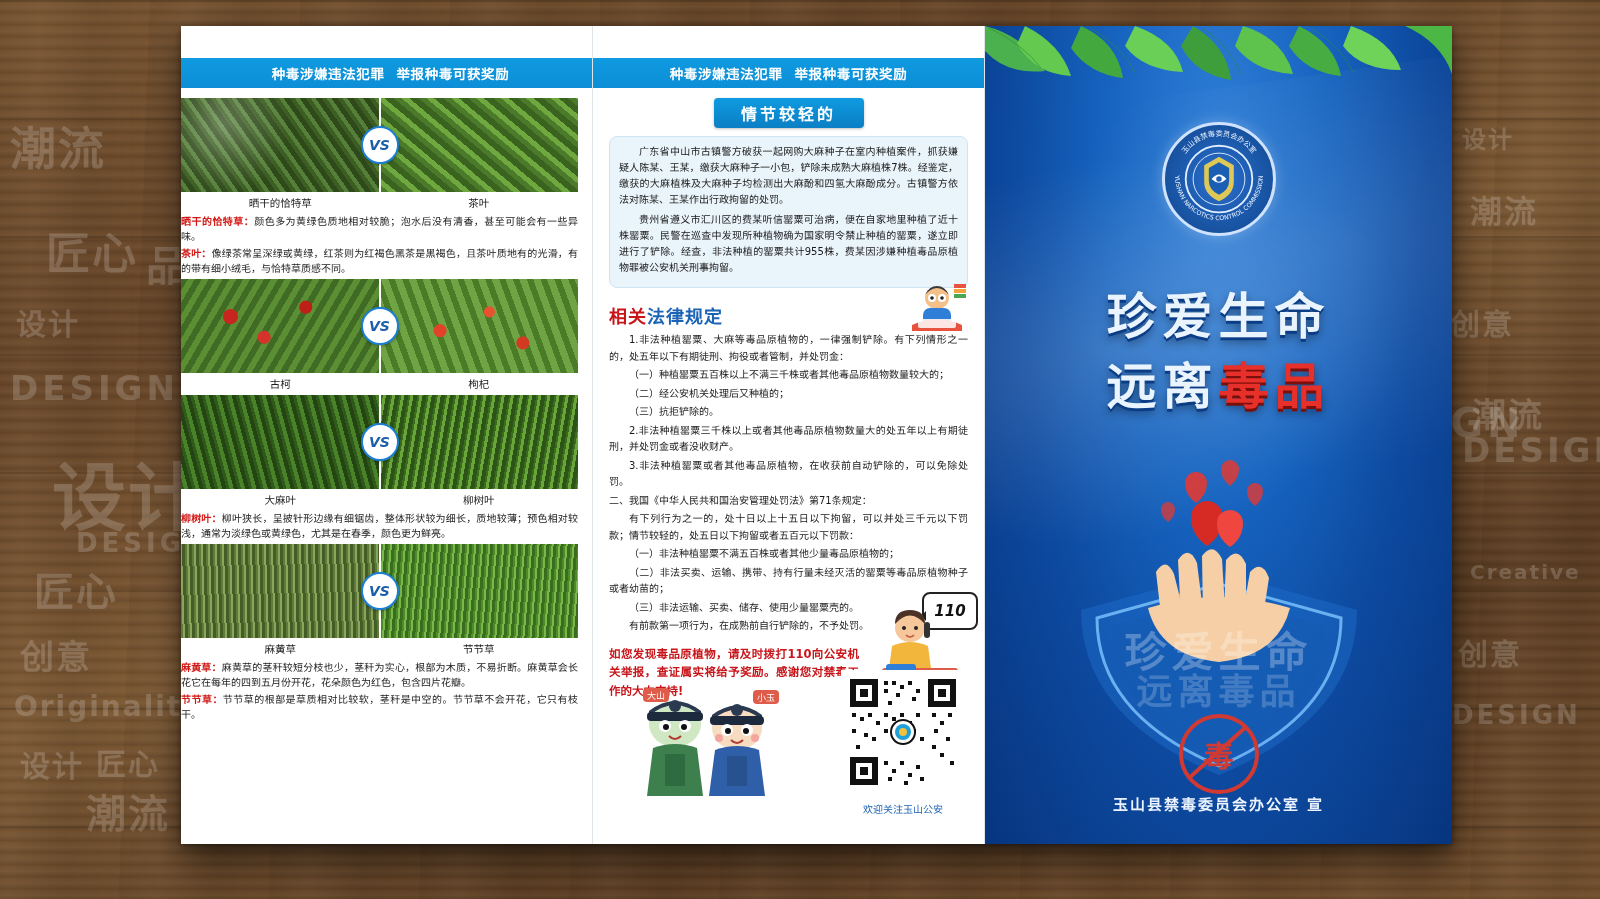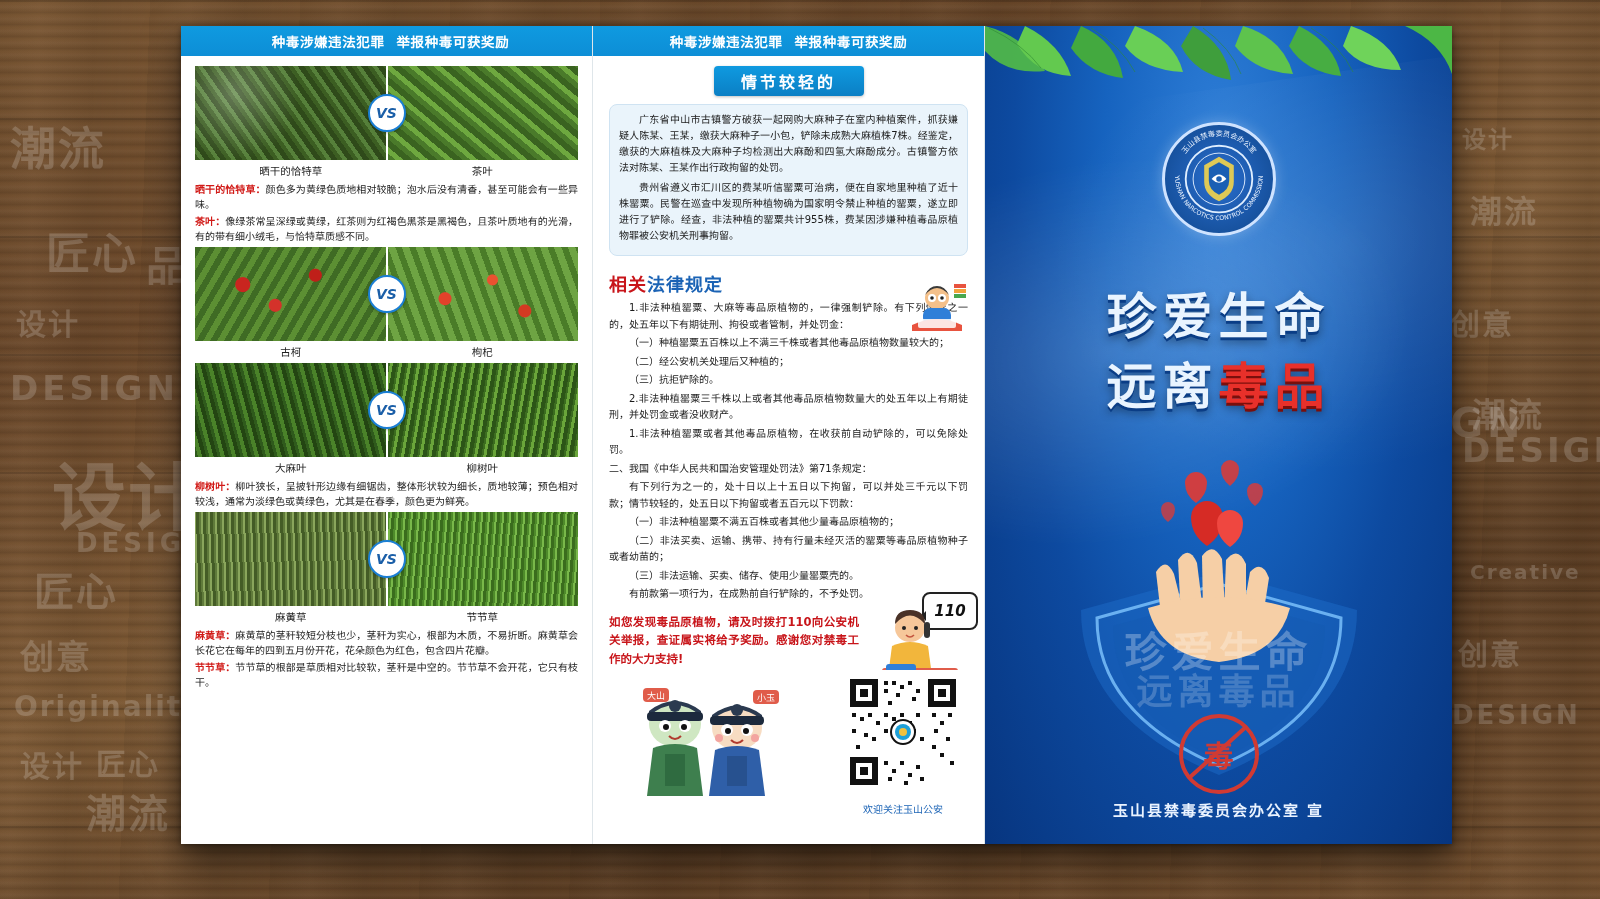--- a/index.html
+++ b/index.html
@@ -40,25 +40,25 @@
   }
   .panel{position:relative;height:100%;box-sizing:border-box;}
   .panel-left{width:412px;border-right:1px solid #dfe6ea;}
   .panel-mid{width:392px;border-right:1px solid #dfe6ea;}
   .panel-right{width:467px;overflow:hidden;}
 
   
   .topbar{
     height:30px;background:linear-gradient(180deg,#0f9ae0,#0d8ed6);
     color:#fff;display:flex;align-items:center;justify-content:center;
-    font-size:13.5px;font-weight:700;letter-spacing:.6px;
+    font-size:13.5px;font-weight:700;letter-spacing:.6px;margin-top:32px;
   }
   .topbar span{margin:0 6px;}
   .panel-left .topbar{padding-left:8px;}
-  .panel-body{padding:10px 14px 0 14px;}
+  .panel-body{padding:10px 14px 0 0;}
 
   
   .cmp{margin-bottom:3px;}
   .cmp-imgs{position:relative;height:94px;display:flex;gap:2px;}
   .cmp-imgs .half{flex:1;position:relative;overflow:hidden;}
   .vs{
     position:absolute;left:50%;top:50%;transform:translate(-50%,-50%);
     width:34px;height:34px;border-radius:50%;background:#fff;
     border:2px solid #1b7fd4;color:#1b5fa8;
     font-size:14px;font-weight:700;font-style:italic;
@@ -213,21 +213,21 @@
     position:absolute;left:50%;transform:translateX(-50%);top:688px;
     width:72px;height:72px;border-radius:50%;
     border:4px solid #d03a33;display:flex;align-items:center;justify-content:center;
     color:#d03a33;font-size:30px;font-weight:700;
   }
   .nodrug:after{
     content:"";position:absolute;left:-4px;top:32px;width:78px;height:4px;
     background:#d03a33;transform:rotate(-42deg);
   }
   .cover-foot{
-    position:absolute;left:0;right:0;bottom:24px;text-align:center;
+    position:absolute;left:0;right:0;bottom:30px;text-align:center;
     color:#eaf3ff;font-size:15px;font-weight:700;letter-spacing:2px;
   }
 </style>
 </head>
 <body>
 
 <div class="desk"></div>
 
 <div class="wm" style="left:10px;top:112px;font-size:46px;">潮流</div>
 <div class="wm" style="left:46px;top:218px;font-size:44px;">匠心</div>
@@ -372,21 +372,21 @@
           <rect x="50" y="16" width="12" height="4" fill="#49a84f"></rect>
         </svg>
       </div>
 
       <div class="lawtext">
         <p class="ind1">1.非法种植罂粟、大麻等毒品原植物的，一律强制铲除。有下列情形之一的，处五年以下有期徒刑、拘役或者管制，并处罚金：</p>
         <p class="ind1">（一）种植罂粟五百株以上不满三千株或者其他毒品原植物数量较大的；</p>
         <p class="ind1">（二）经公安机关处理后又种植的；</p>
         <p class="ind1">（三）抗拒铲除的。</p>
         <p class="ind1">2.非法种植罂粟三千株以上或者其他毒品原植物数量大的处五年以上有期徒刑，并处罚金或者没收财产。</p>
-        <p class="ind1">1.非法种植罂粟或者其他毒品原植物，在收获前自动铲除的，可以免除处罚。</p>
+        <p class="ind1">3.非法种植罂粟或者其他毒品原植物，在收获前自动铲除的，可以免除处罚。</p>
         <p>二、我国《中华人民共和国治安管理处罚法》第71条规定：</p>
         <p class="ind1">有下列行为之一的，处十日以上十五日以下拘留，可以并处三千元以下罚款；情节较轻的，处五日以下拘留或者五百元以下罚款：</p>
         <p class="ind1">（一）非法种植罂粟不满五百株或者其他少量毒品原植物的；</p>
         <p class="ind1">（二）非法买卖、运输、携带、持有行量未经灭活的罂粟等毒品原植物种子或者幼苗的；</p>
         <p class="ind1">（三）非法运输、买卖、储存、使用少量罂粟壳的。</p>
         <p class="ind1">有前款第一项行为，在成熟前自行铲除的，不予处罚。</p>
       </div>
 
       <div class="report">如您发现毒品原植物，请及时拨打110向公安机关举报，查证属实将给予奖励。感谢您对禁毒工作的大力支持!</div>
     </div>

